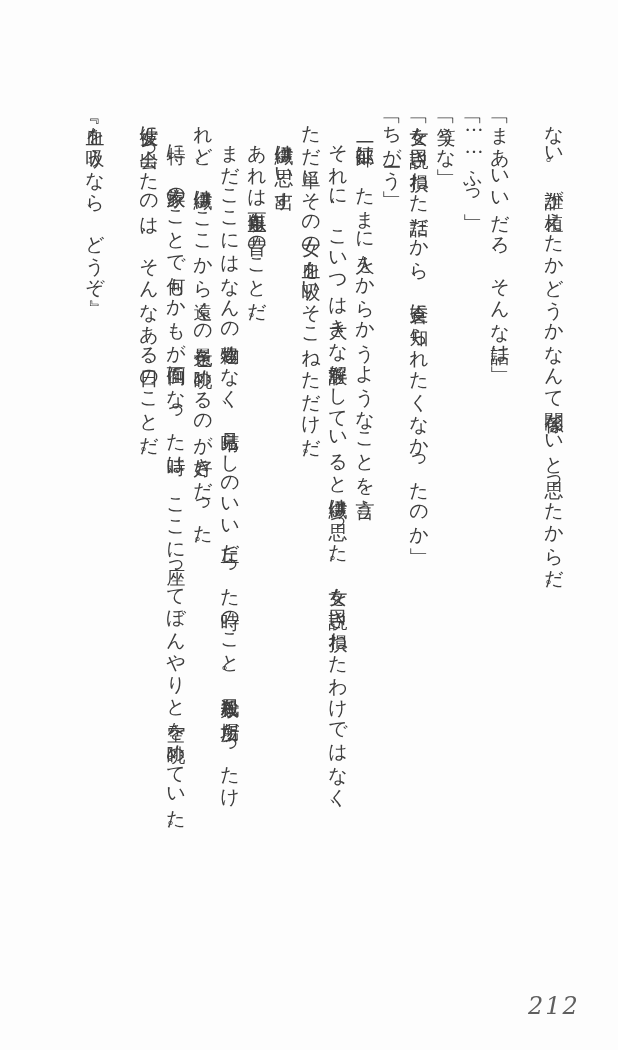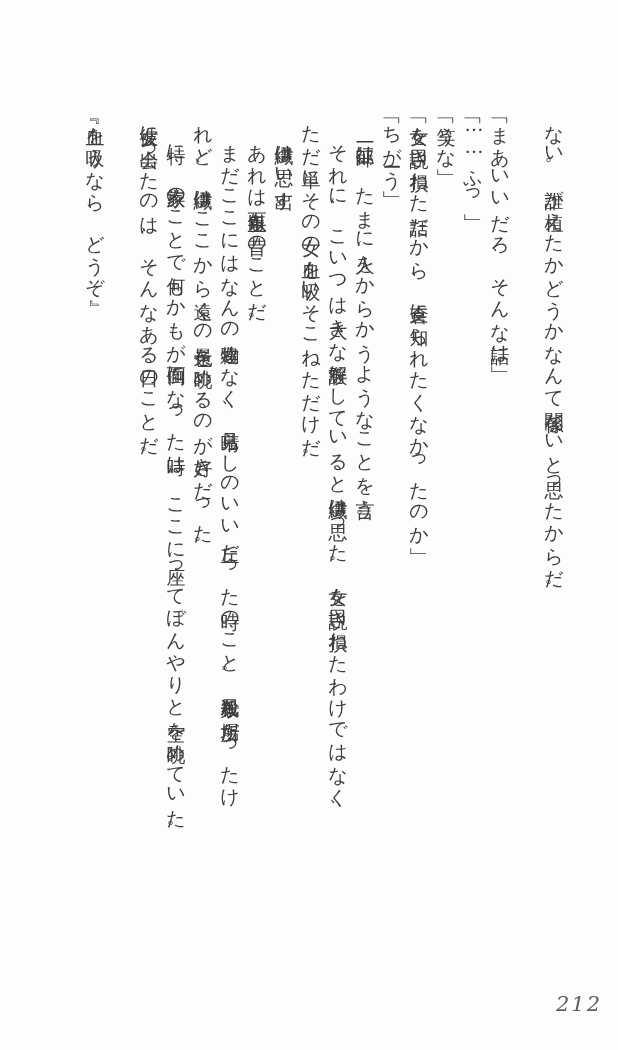--- a/index.html
+++ b/index.html
@@ -37,25 +37,25 @@
   }
   
   .line:empty {
     block-size: 27px;
   }
   .line.indent {
     text-indent: 19px;
   }
   .page-number {
     position: absolute;
-    left: 556px;
+    left: 528px;
     top: 992px;
     font-family: "DejaVu Serif", serif;
     font-style: italic;
-    font-size: 21px;
+    font-size: 24px;
     letter-spacing: 2px;
     color: #5f5f5f;
   }
 </style>
 </head>
 <body>
 
 <div class="page">
 
   <div class="text-area">

